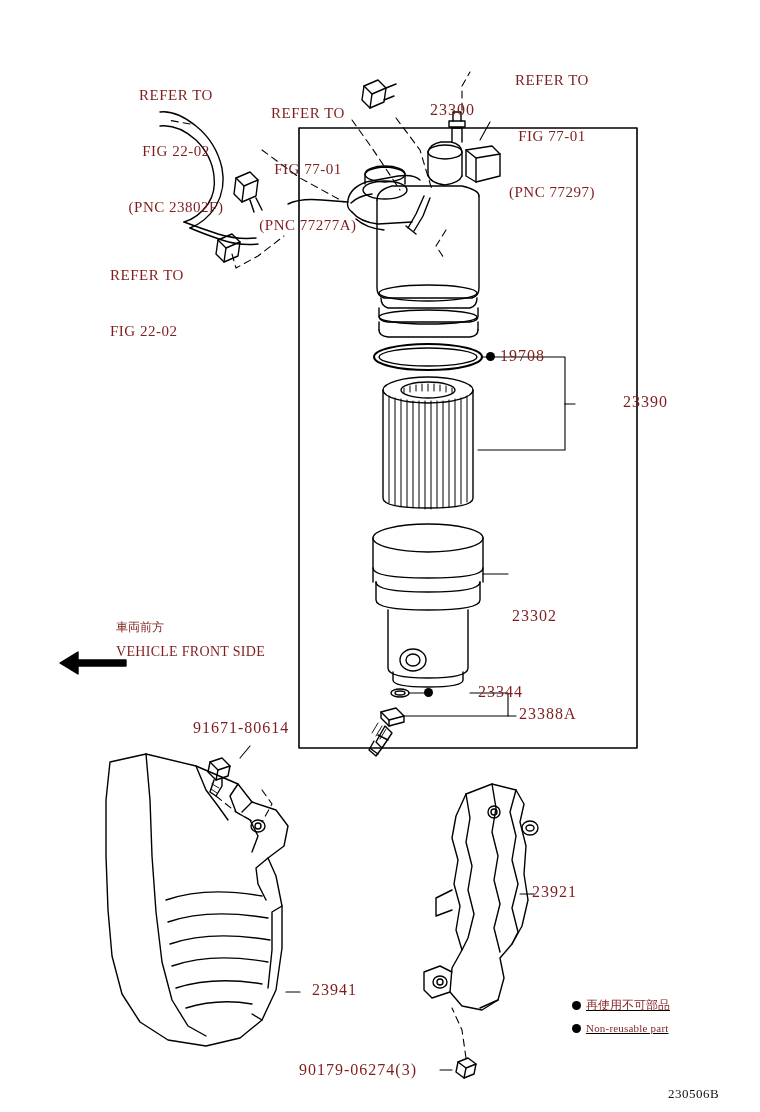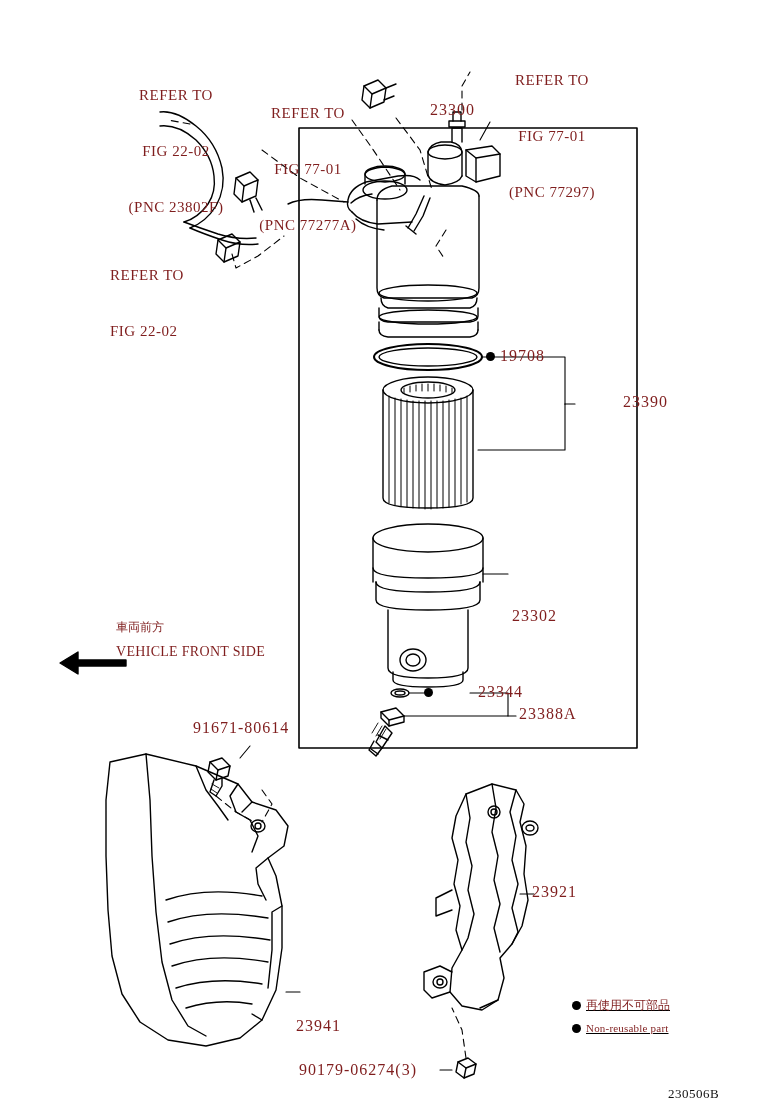--- a/index.html
+++ b/index.html
@@ -363,21 +363,21 @@
 
   <div style="position:absolute; left:424px; top:682px; display:flex; align-items:center;">
     <span class="bullet"></span>
     <span class="lbl pn" style="position:static;margin-left:40px;">23344</span>
   </div>
 
   <div class="lbl pn" style="left:519px; top:704px;">23388A</div>
 
   <div class="lbl pn" style="left:177px; top:718px;margin-left:16px;">91671-80614</div>
 
-  <div class="lbl pn" style="left:296px; top:980px;margin-top:36px;">23941</div>
+  <div class="lbl pn" style="left:312px; top:980px;">23941</div>
 
   <div class="lbl pn" style="left:532px; top:882px;text-align:center;">23921</div>
 
   <div class="lbl pn" style="left:299px; top:1060px;">90179-06274(3)</div>
 
   <div class="lbl jp" style="left:116px; top:620px;">車両前方</div>
   <div class="lbl" style="left:116px; top:643px; font-size:14px; letter-spacing:0.3px;">VEHICLE FRONT SIDE</div>
 
   <div class="legend-row" style="left:572px; top:998px;">
     <span class="bullet"></span>

